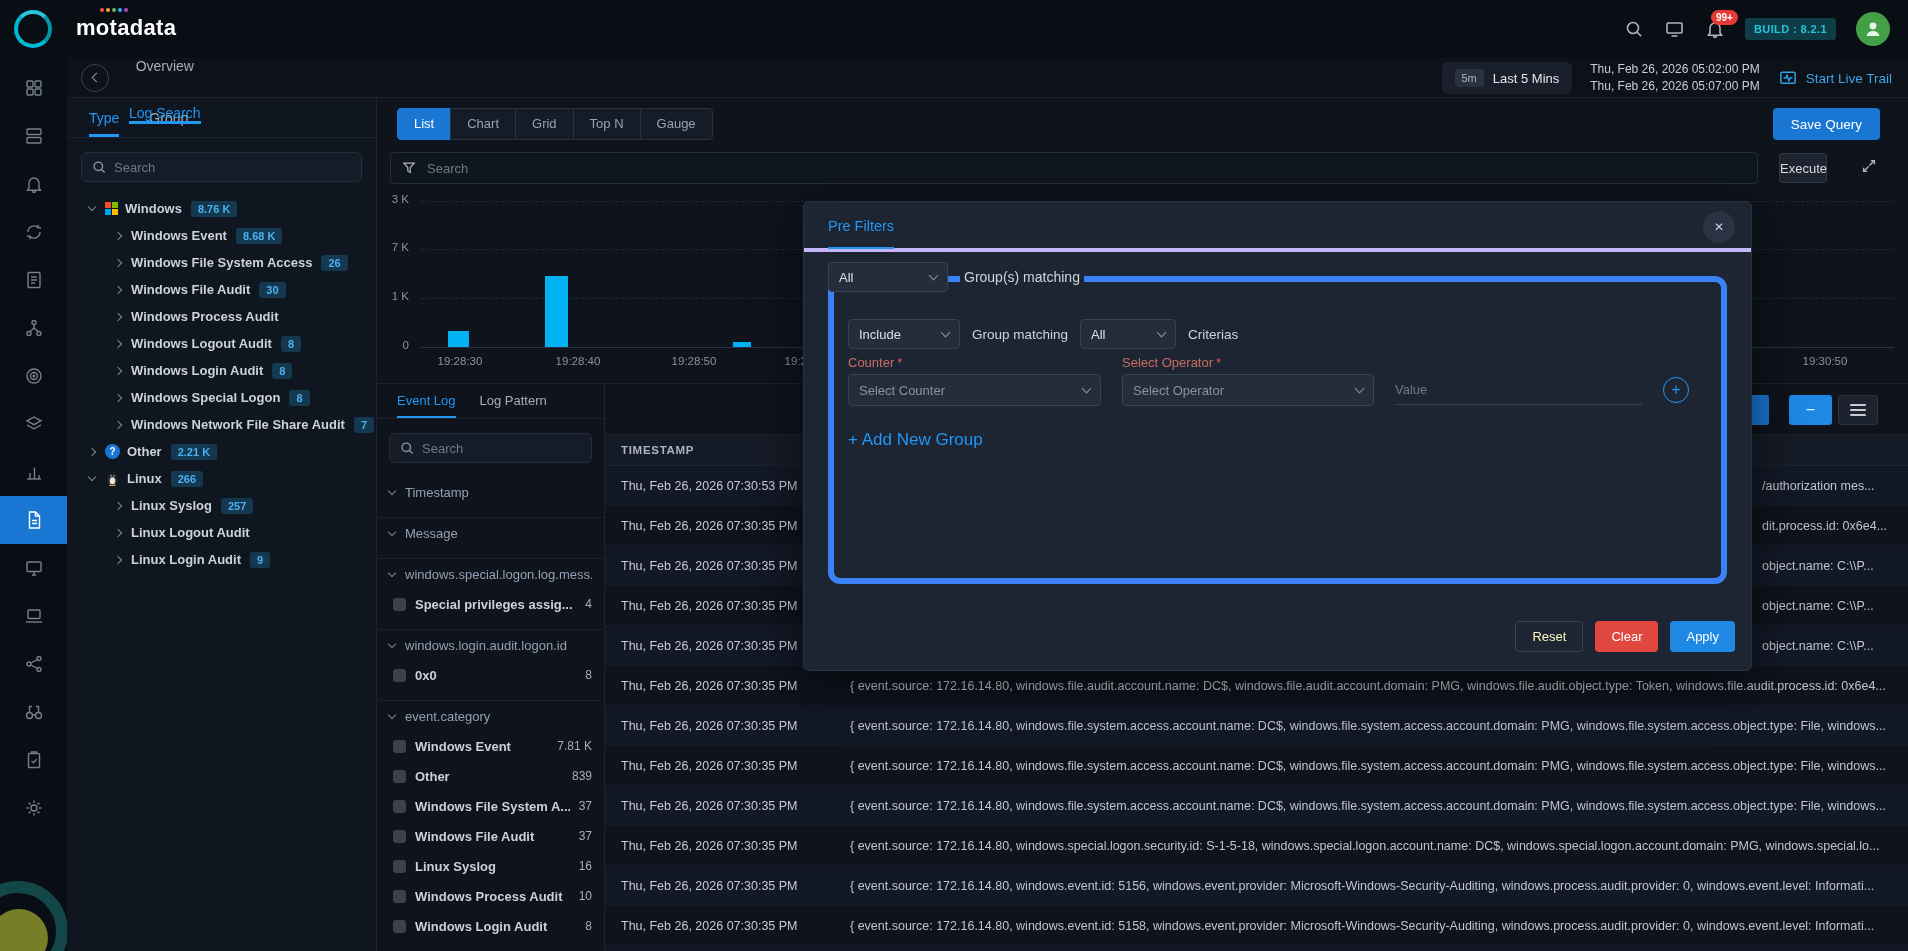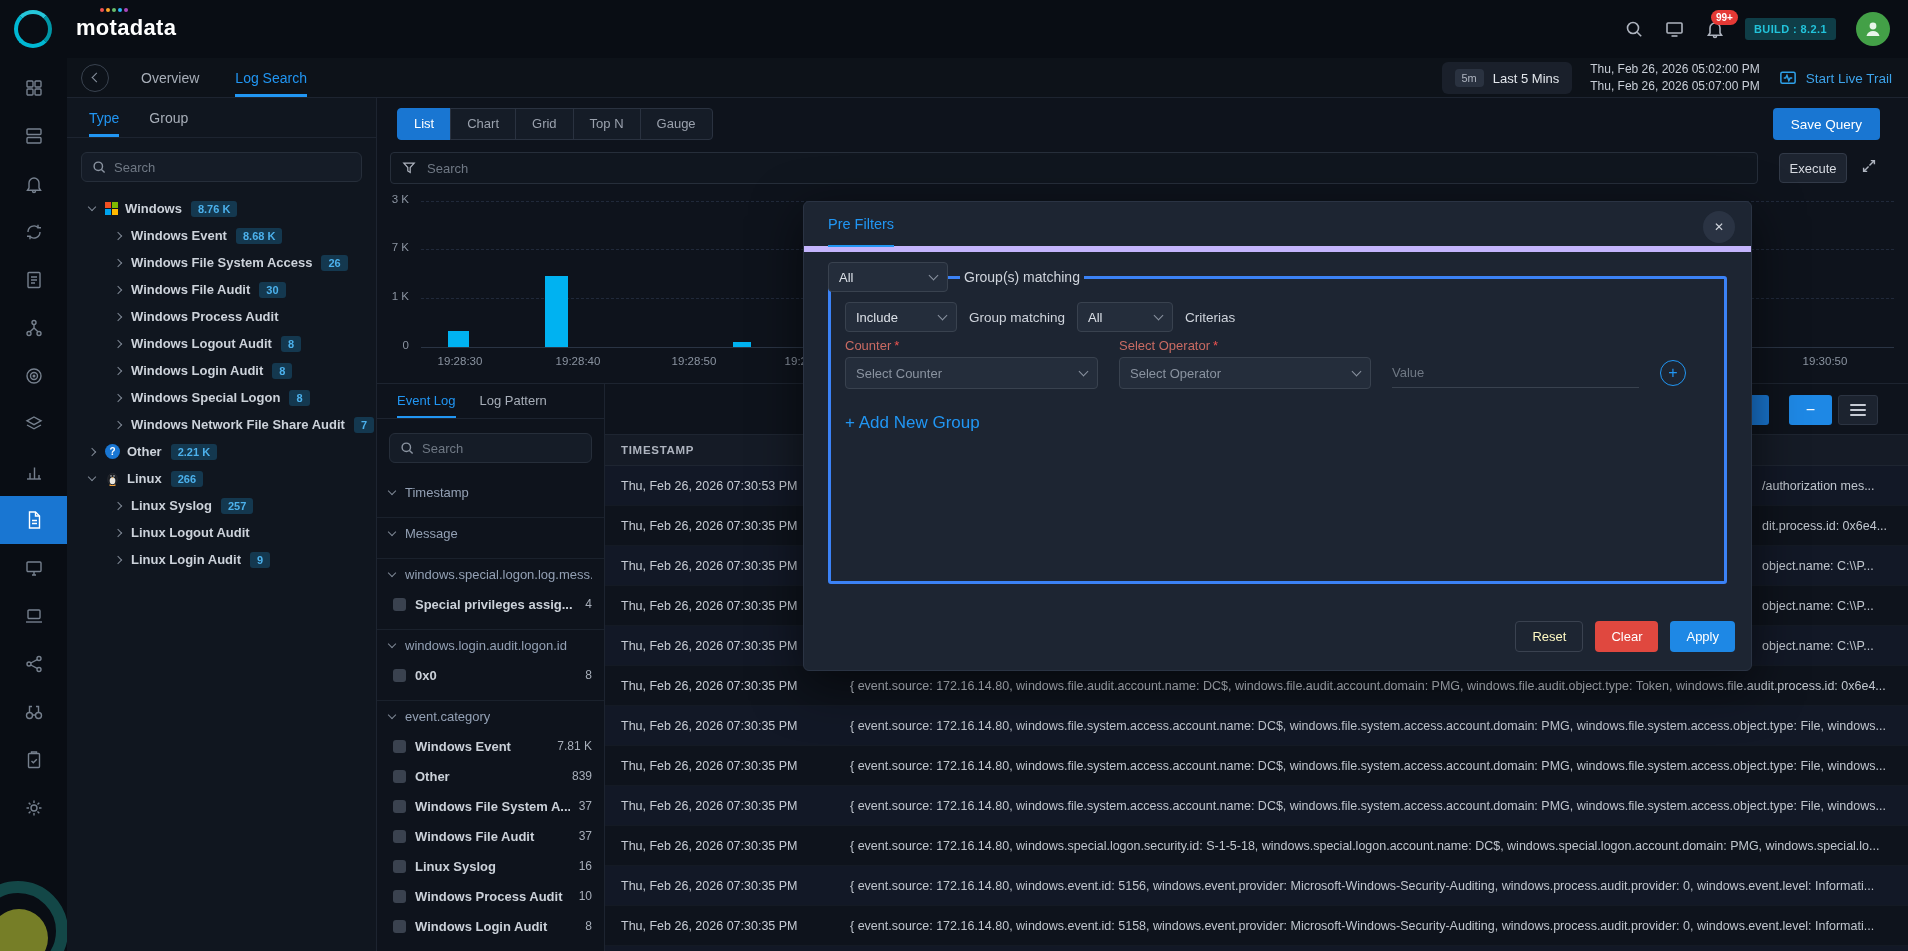--- a/index.html
+++ b/index.html
@@ -27,21 +27,21 @@
     display:flex; flex-direction:column; align-items:stretch; padding-top:6px; }
   .rail-item { height:48px; display:flex; align-items:center; justify-content:center; color:#76808e; cursor:pointer; flex:none; }
   .rail-item.active { background:#1976d2; color:#ffffff; }
   .deco-ring { position:absolute; bottom:-30px; left:-32px; width:100px; height:100px; border-radius:50%; border:12px solid rgba(38,166,154,.38); }
   .deco-blob { position:absolute; bottom:-16px; left:-10px; width:58px; height:58px; border-radius:50%; background:rgba(192,202,51,.6); }
 
   
   .subheader { position:absolute; top:58px; left:67px; right:0; height:40px; background:#0d1219; border-bottom:1px solid #1d2430; z-index:20;
     display:flex; align-items:center; }
   .back-btn { margin-left:14px; width:28px; height:28px; border-radius:50%; border:1px solid #39424f; display:flex; align-items:center; justify-content:center; cursor:pointer; }
-  .sh-tabs { display:flex; gap:36px; margin-left:32px; height:100%; align-items:center; }
+  .sh-tabs { display:flex; gap:28px; margin-left:20px; height:100%; align-items:center;flex-direction:column; }
   .sh-tab { color:#a7aeb8; font-size:14px; height:100%; display:flex; align-items:center; cursor:pointer; }
   .sh-tab.active { color:#2196f3; border-bottom:3px solid #2196f3; padding-top:3px; }
   .sh-right { position:absolute; right:16px; top:0; height:40px; display:flex; align-items:center; gap:18px; }
   .time-pill { background:#1a202b; border-radius:6px; height:32px; display:flex; align-items:center; gap:9px; padding:0 13px; cursor:pointer; }
   .time-chip { background:#2a3240; border-radius:4px; font-size:11px; color:#aeb4bf; padding:3px 7px; }
   .time-pill-label { font-size:13px; color:#e3e7ec; }
   .time-block { text-align:right; font-size:12px; color:#c9cfd8; line-height:1.45; }
   .live-trail { display:flex; align-items:center; gap:8px; color:#3da3ea; font-size:13.5px; cursor:pointer; }
 
   
@@ -73,21 +73,21 @@
   
   .main { position:absolute; top:98px; left:377px; right:0; bottom:0; background:#0e131c; overflow:hidden; }
   .views-row { position:absolute; top:10px; left:20px; display:flex; }
   .vbtn { height:32px; line-height:30px; padding:0 16px; border:1px solid #2a3240; background:#151c27; color:#9aa1ad; font-size:13px; cursor:pointer; margin-left:-1px; }
   .vbtn:first-child { border-radius:4px 0 0 4px; margin-left:0; }
   .vbtn:last-child { border-radius:0 4px 4px 0; }
   .vbtn.active { background:#1976d2; border-color:#1976d2; color:#fff; }
   .save-query { position:absolute; top:10px; right:28px; height:32px; padding:0 18px; background:#1976d2; color:#fff; border:none; border-radius:4px; font-size:13.5px; font-family:inherit; cursor:pointer; }
   .main-search { position:absolute; top:54px; left:13px; width:1368px; height:32px; background:#10161f; border:1px solid #262e3a; border-radius:4px;
     display:flex; align-items:center; gap:10px; padding:0 10px; }
-  .execute-btn { position:absolute; top:55px; left:1402px; width:68px; height:30px; background:#1d2430; border:1px solid #323a48; color:#d6dae1; border-radius:4px; font-size:13px; font-family:inherit; cursor:pointer; }
+  .execute-btn { position:absolute; top:55px; left:1402px; width:48px; height:30px; background:#1d2430; border:1px solid #323a48; color:#d6dae1; border-radius:4px; font-size:13px; font-family:inherit; cursor:pointer; }
   .expand-icon { position:absolute; top:59px; left:1483px; color:#aeb4bf; cursor:pointer; }
 
   
   .chart { position:absolute; top:95px; left:0; right:0; height:178px; }
   .ylab { position:absolute; left:2px; width:30px; text-align:right; font-size:11.5px; color:#8a93a0; }
   .gl { position:absolute; left:44px; right:14px; border-top:1px dashed #20293a; }
   .axis { position:absolute; top:154px; left:44px; right:14px; border-top:1px solid #2a3444; }
   .bar { position:absolute; bottom:24px; background:#00b2f1; }
   .xlab { position:absolute; top:162px; transform:translateX(-50%); font-size:11.5px; color:#8a93a0; white-space:nowrap; }
 
@@ -124,34 +124,34 @@
   .hidden-btn { position:absolute; top:297px; left:1372px; width:20px; height:30px; background:#1976d2; border-radius:3px; }
   .minus-btn { position:absolute; top:297px; left:1412px; width:43px; height:30px; background:#1e88e5; border:none; border-radius:3px; color:#fff; font-size:16px; cursor:pointer; }
   .minus-btn::before { content:"\2212"; }
   .menu-btn { position:absolute; top:297px; left:1461px; width:40px; height:30px; background:#1c232f; border:1px solid #2c3442; border-radius:3px; display:flex; align-items:center; justify-content:center; cursor:pointer; }
   .menu-lines { width:16px; }
   .menu-lines i { display:block; height:2px; background:#c6cbd4; margin:3px 0; border-radius:1px; }
 
   
   .modal { position:absolute; left:803px; top:201px; width:949px; height:470px; background:#1d2532; border:1px solid #2a3343; border-radius:6px;
     box-shadow:0 14px 50px rgba(0,0,0,.55); z-index:60; }
-  .modal-head { position:relative; height:50px; border-bottom:6px solid #c4b5fd; }
+  .modal-head { position:relative; height:50px; border-bottom:4px solid #c4b5fd; }
   .modal-title { position:absolute; left:24px; bottom:-1px; padding-bottom:13px; border-bottom:2px solid #2196f3; color:#2196f3; font-size:14.5px; }
   .modal-close { position:absolute; right:16px; top:9px; width:32px; height:32px; border-radius:50%; background:#2a3343; border:none; color:#cfd4dc; font-size:12px; cursor:pointer; }
   .modal-close::before { content:"\2715"; }
   .modal-body { padding:10px 24px 0 24px; }
   .msel { display:flex; align-items:center; justify-content:space-between; background:#242d3b; border:1px solid #39424f; border-radius:4px;
     height:30px; padding:0 10px; color:#dbe0e7; font-size:13px; cursor:pointer; gap:8px; }
   .msel .ph { color:#8a93a0; }
   .chev { display:inline-block; width:7px; height:7px; border-right:1.6px solid #8a93a0; border-bottom:1.6px solid #8a93a0; flex:none; }
   .chev.down { transform:rotate(45deg); margin-top:-4px; }
   .prefilter-top { position:relative; z-index:2; display:flex; align-items:center; gap:12px; }
   .prefilter-top .mlabel { background:#1d2532; padding:0 4px; }
   .mlabel { color:#ced3db; font-size:14px; }
-  .group-box { position:relative; z-index:1; margin-top:-16px; border:3px solid #3b82f6; border-radius:3px; padding:23px 14px 16px 14px; min-height:308px; }
+  .group-box { position:relative; z-index:1; margin-top:-16px; border:6px solid #3b82f6; border-radius:12px; padding:37px 14px 16px 14px; min-height:308px; }
   .inc-row { display:flex; align-items:center; gap:12px; }
   .criteria-labels { display:grid; grid-template-columns:253px 252px 247px 26px; column-gap:21px; margin-top:6px; }
   .clabel { color:#c96b63; font-size:13px; }
   .req { color:#ef5350; margin-left:3px; }
   .criteria-controls { display:grid; grid-template-columns:253px 252px 247px 26px; column-gap:21px; margin-top:4px; align-items:center; }
   .value-input { border:none; border-bottom:1px solid #39424f; background:transparent; height:30px; color:#dbe0e7; font-size:13px; outline:none; font-family:inherit; }
   .plus-btn { width:26px; height:26px; border-radius:50%; border:1.6px solid #2196f3; background:transparent; color:#2196f3; font-size:16px; line-height:1; cursor:pointer; }
   .plus-btn::before { content:"+"; }
   .add-group { margin-top:24px; color:#2196f3; font-size:17px; cursor:pointer; display:inline-block; }
   .modal-foot { position:absolute; bottom:0; left:0; right:0; height:58px; display:flex; justify-content:flex-end; align-items:center; gap:12px; padding:0 16px 10px 0; }

